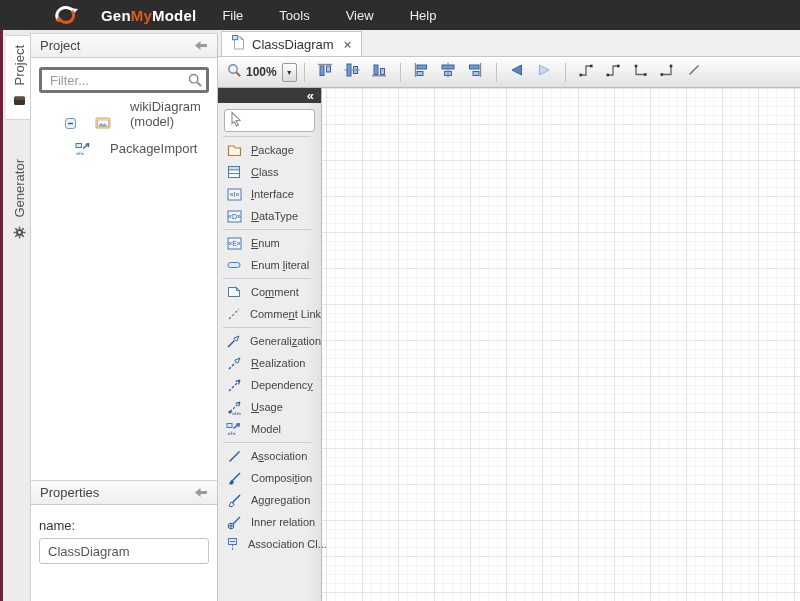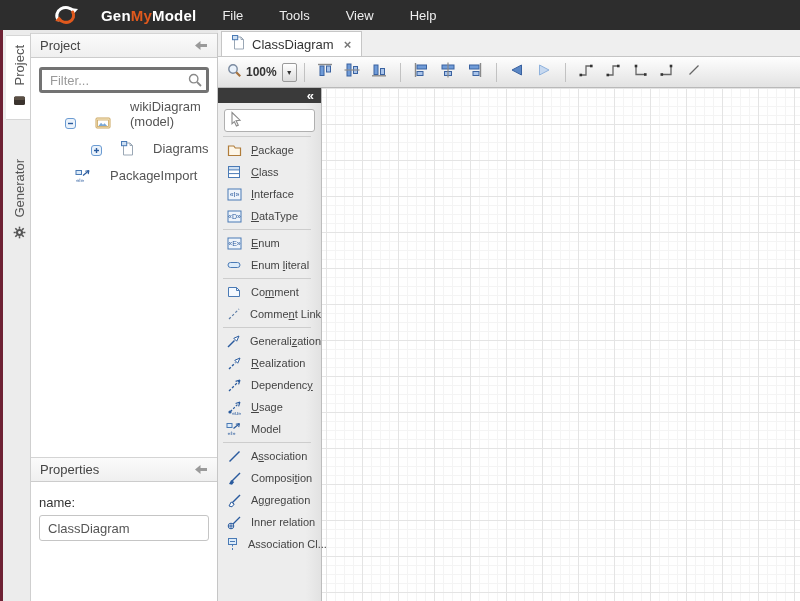--- a/index.html
+++ b/index.html
@@ -41,21 +41,21 @@
     font-family:"Liberation Sans",sans-serif; }
   .filter-wrap input::placeholder { color:#9a9a9a; }
   .filter-magnifier { position:absolute; right:7px; top:6px; }
   .tree { margin-top:9px; }
   .tree-row { height:27px; display:flex; align-items:flex-end; gap:19px; font-size:13px; color:#555; }
   .tree-row.lvl0 { padding-left:26px; }
   .tree-row.lvl1 { padding-left:52px; }
   .tree-row.lvl1.no-toggle { padding-left:36px; }
   .tree-row .icon { display:flex; }
 
-  .props-panel { position:absolute; left:0; right:0; top:424px;border-radius:10px; }
+  .props-panel { position:absolute; left:0; right:0; top:447px;border-radius:10px; }
   .props-body { padding:13px 8px 0 8px; }
   .props-body label { display:block; font-size:13px; color:#333; margin-bottom:5px; }
   .props-body input { width:100%; height:26px; border:1px solid #c5c5c5; border-radius:3px;
     padding:0 8px; font-size:13px; color:#555; outline:none; font-family:"Liberation Sans",sans-serif; }
 
   
   .editor { position:absolute; left:218px; right:0; top:30px; bottom:0; }
   .tabstrip { height:27px; background:#efefef; border-bottom:1px solid #c6c6c6;
     display:flex; align-items:flex-end; padding-left:3px; }
   .doc-tab { height:25px; background:#fff; border:1px solid #c6c6c6; border-bottom:none;
@@ -178,37 +178,20 @@
             </span>
             <span class="icon">
               <svg width="16" height="13">
                 <rect x="1" y="2" width="14" height="10" rx="1" fill="#fdf2d6" stroke="#c9a35c"></rect>
                 <rect x="2.5" y="4" width="11" height="6.5" fill="#fff" stroke="#c9a35c" stroke-width=".8"></rect>
                 <path d="M3.5 10 L6 6.8 L8 8.8 L9.5 7.2 L12.2 10 Z" fill="#7aa7d6"></path>
               </svg>
             </span>
             <span>wikiDiagram (model)</span>
           </div>
-          <div class="tree-row lvl1">
-            <span class="icon">
-              <svg width="11" height="11">
-                <rect x="0.5" y="0.5" width="10" height="10" rx="2.5" fill="#eaf2fb" stroke="#6b9bd2"></rect>
-                <line x1="3" y1="5.5" x2="8" y2="5.5" stroke="#2a5b9e" stroke-width="1.4"></line>
-                <line x1="5.5" y1="3" x2="5.5" y2="8" stroke="#2a5b9e" stroke-width="1.4"></line>
-              </svg>
-            </span>
-            <span class="icon">
-              <svg width="13" height="15">
-                <path d="M2.5 2 H9 L11.5 4.5 V14 H2.5 Z" fill="#fff" stroke="#9aa7b5"></path>
-                <path d="M9 2 V4.5 H11.5" fill="none" stroke="#9aa7b5"></path>
-                <rect x="0.5" y="0.5" width="5.2" height="4.2" fill="#cfe0f3" stroke="#4a7ab5"></rect>
-              </svg>
-            </span>
-            <span>Diagrams</span>
-          </div>
           <div class="tree-row lvl1 no-toggle">
             <span class="icon">
               <svg width="16" height="14">
                 <rect x="1" y="1.5" width="5.5" height="4" fill="#dcebf9" stroke="#4a7ab5"></rect>
                 <path d="M8 6.5 L13.5 2" stroke="#2a5b9e" stroke-width="1.2"></path>
                 <path d="M14 1.5 L10.3 2.3 M14 1.5 L13.2 5.2" stroke="#2a5b9e" stroke-width="1.1" fill="none"></path>
                 <text x="1" y="13" font-size="6" fill="#2a5b9e">«i»</text>
               </svg>
             </span>
             <span>PackageImport</span>

